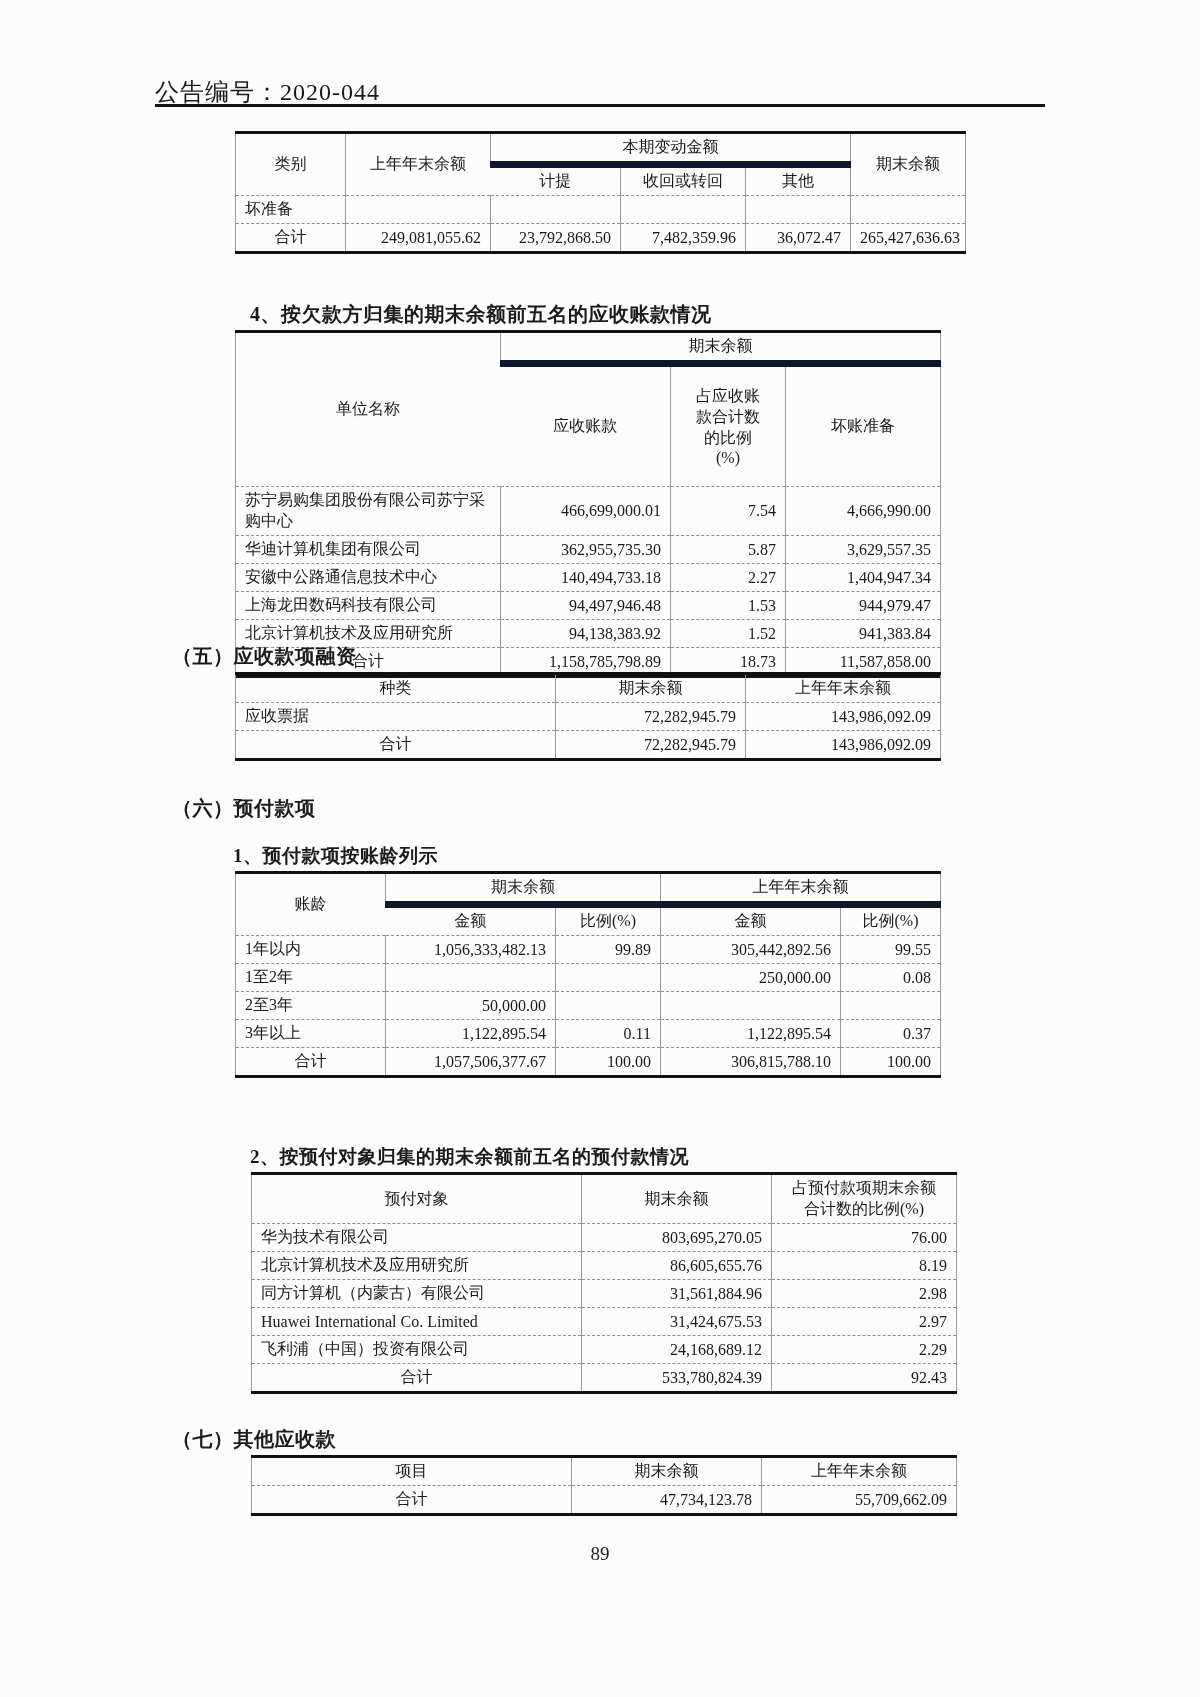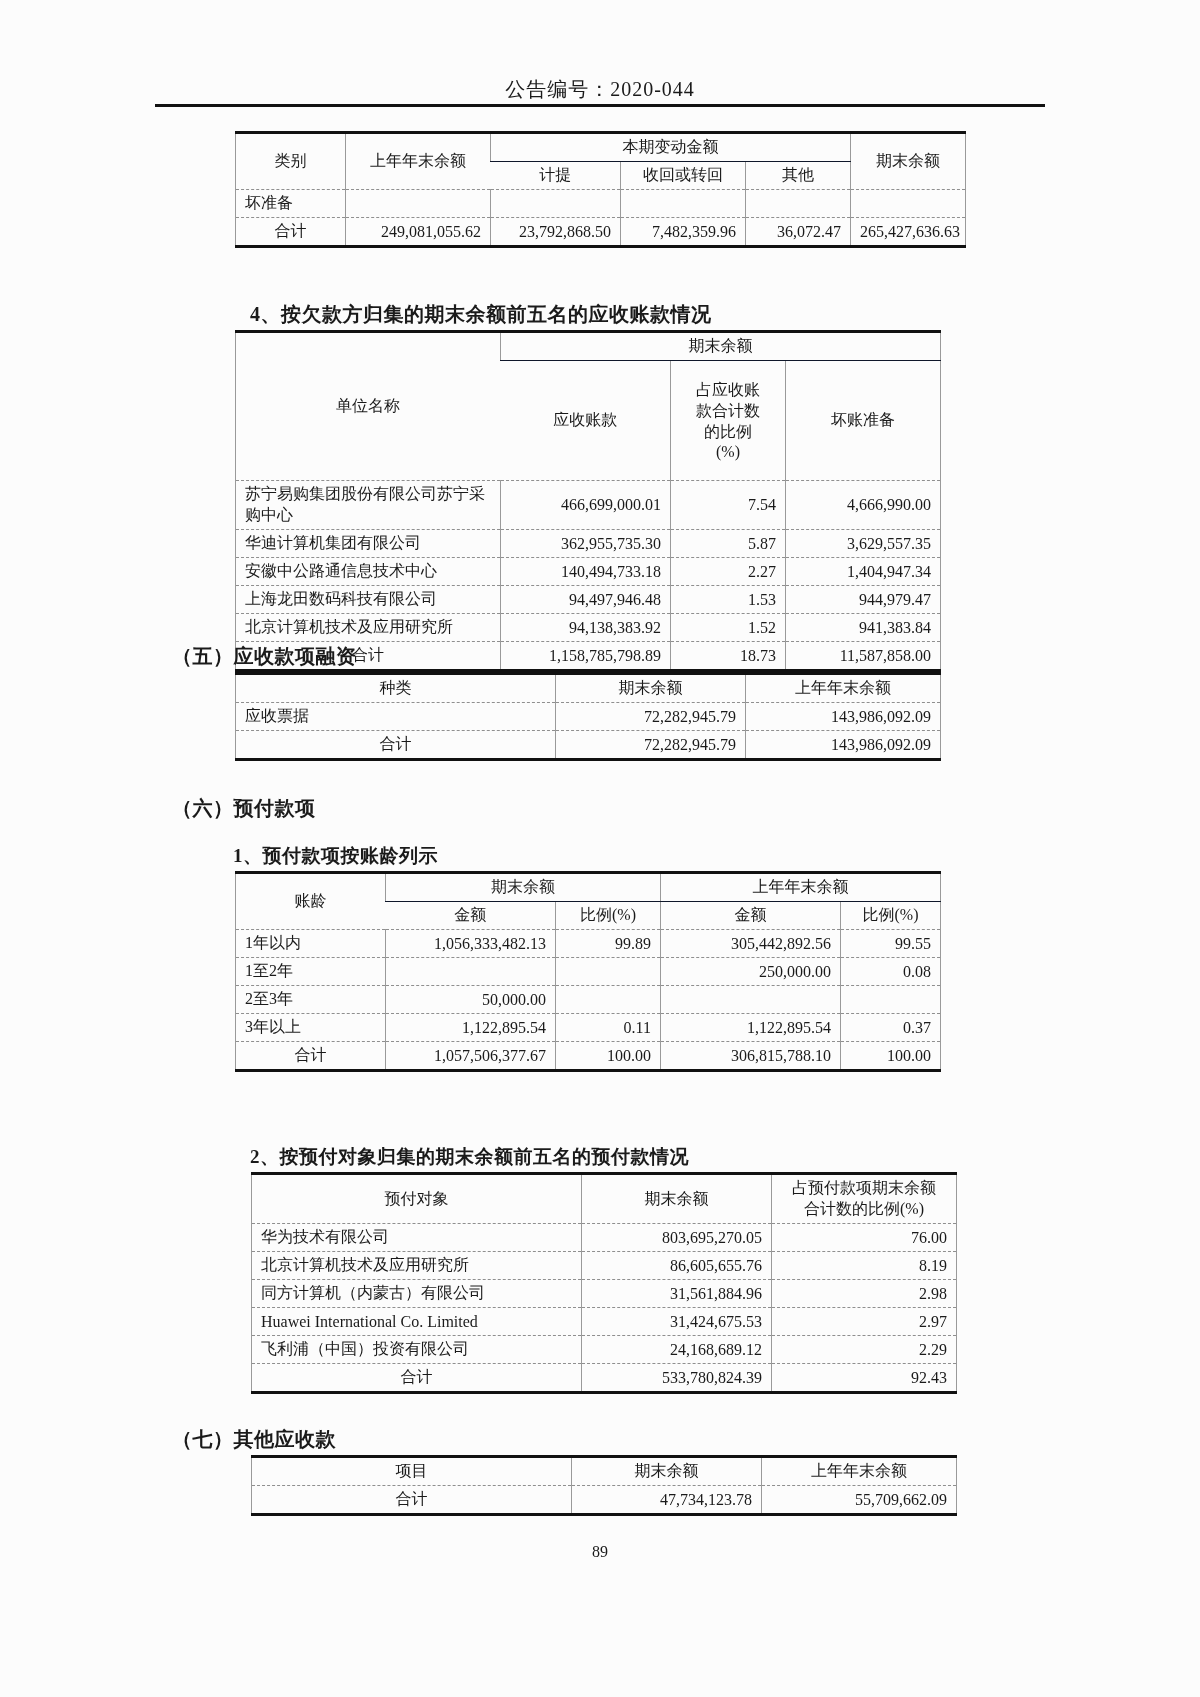--- a/index.html
+++ b/index.html
@@ -9,21 +9,21 @@
     font-family:"Liberation Serif","DejaVu Serif",serif;
     color:#1a1a1a;
   }
   .page{
     position:relative;width:1200px;height:1697px;
     background:#fcfcfc;overflow:hidden;
   }
   .abs{position:absolute;}
   .doc-header{
     top:76px;left:155px;width:890px;
-    text-align:center;font-size:20px;letter-spacing:1px;
+    text-align:left;font-size:24px;letter-spacing:1px;
   }
   .header-rule{
     top:104px;left:155px;width:890px;height:0;
     border-top:3px solid #121212;
   }
   .sec-title{font-size:20px;font-weight:bold;letter-spacing:0.5px;}
   .sub-title{font-size:19px;font-weight:bold;letter-spacing:0.5px;}
   table.tbl{
     border-collapse:collapse;table-layout:fixed;width:100%;
     font-size:16px;color:#1a1a1a;
@@ -31,29 +31,29 @@
     border-left:1px solid #9a9a9a;border-right:1px solid #9a9a9a;
   }
   .tbl td{
     border-left:1px solid #9a9a9a;
     border-top:1px dashed #8f8f8f;
     padding:3px 9px;height:21px;vertical-align:middle;
     overflow:hidden;white-space:normal;
   }
   .tbl tr:first-child td{border-top:none;}
   .tbl td:first-child{border-left:none;}
-  .tbl td.bb{border-bottom:1px solid #0f172a;}
+  .tbl td.bb{border-bottom:7px solid #0f172a;}
   .c{text-align:center;}
   .r{text-align:right;}
   .l{text-align:left;}
   .hd{text-align:center;}
   .wrap-narrow{max-width:70px;margin:16px auto;text-align:center;}
   .wrap-mid{max-width:156px;margin:0 auto;text-align:center;}
   .page-number{
-    top:1543px;left:0;width:1200px;text-align:center;font-size:16px;
+    top:1543px;left:0;width:1200px;text-align:center;font-size:19px;
   }
 </style>
 </head>
 <body>
 
 <div class="page">
 
   <div class="abs doc-header">公告编号：2020-044</div>
   <div class="abs header-rule"></div>
 

